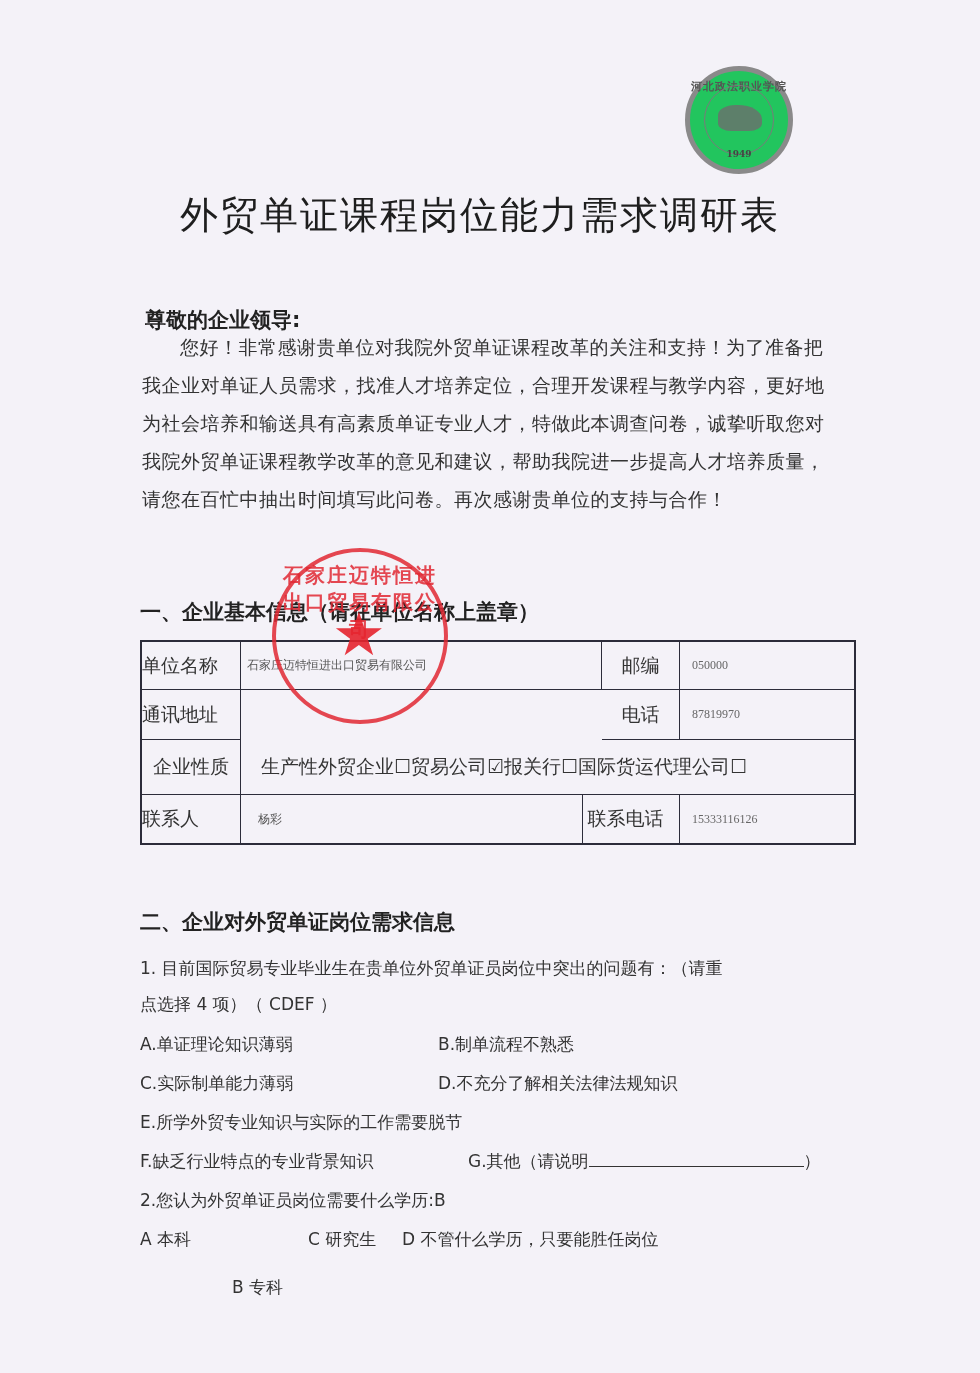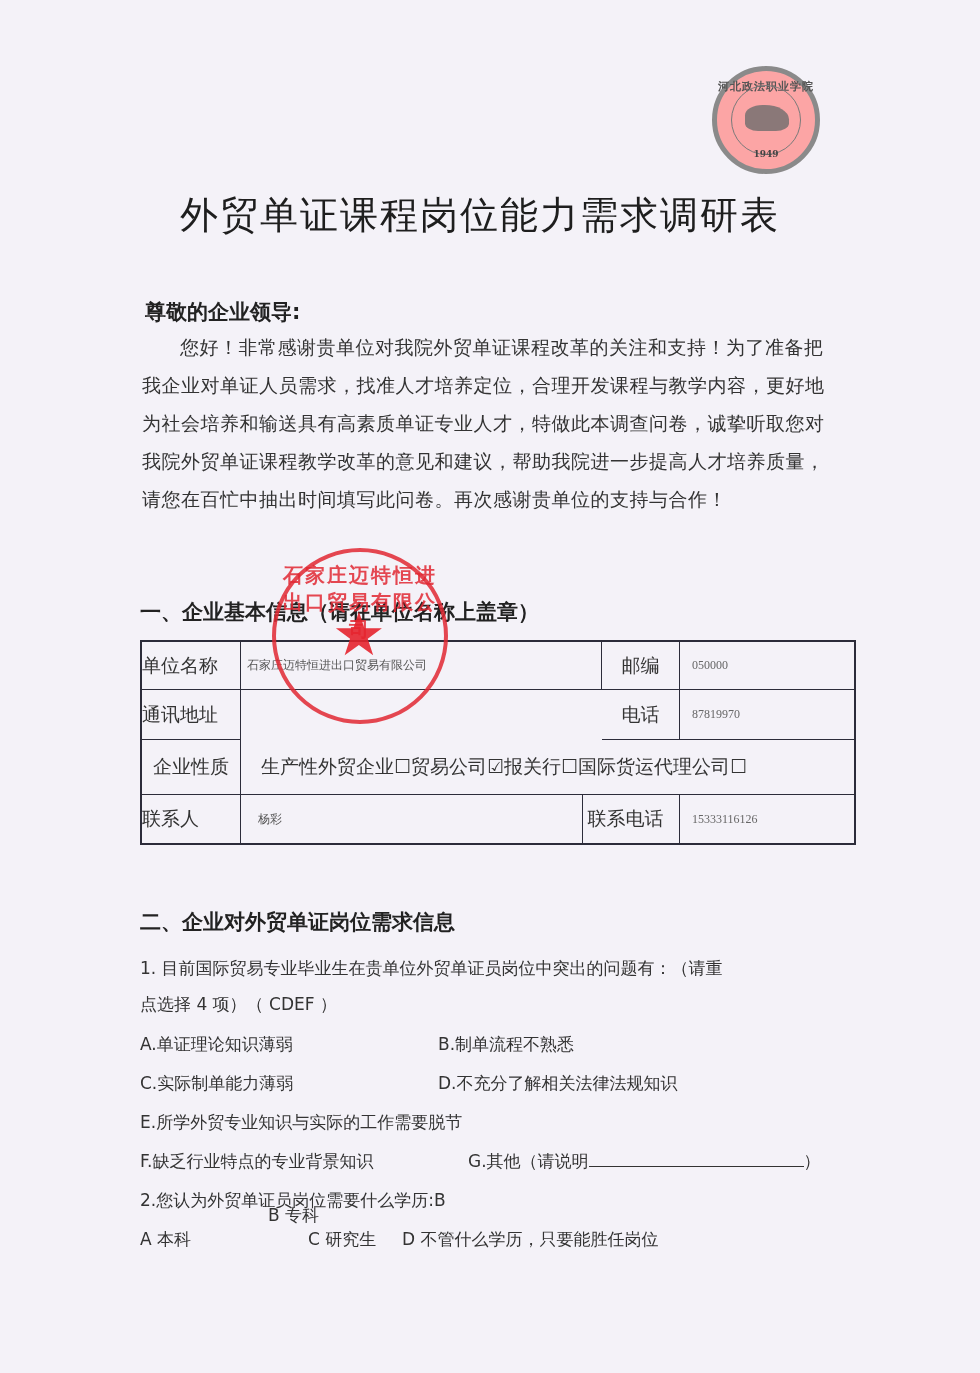--- a/index.html
+++ b/index.html
@@ -5,22 +5,21 @@
   html, body { margin:0; padding:0; }
   body {
     width:980px; height:1373px; position:relative; overflow:hidden;
     background:#f4f2f8;
     font-family:"DejaVu Serif","Liberation Serif",serif;
     color:#2a2a2a;
   }
   .seal-school {
     position:absolute; left:685px; top:66px; width:108px; height:108px;
     border-radius:50%; border:5px solid #8a8a8a; box-sizing:border-box;
-    background:#fca5a5;
-    margin-left:27px;
+    background:#22c55e;
   }
   .seal-school .inner {
     position:absolute; left:14px; top:14px; width:70px; height:70px;
     border-radius:50%; border:1.5px solid #7a7a7a; box-sizing:border-box;
   }
   .seal-school .ring-text {
     position:absolute; left:0; top:8px; width:98px; text-align:center;
     font-size:11px; font-weight:bold; color:#555; letter-spacing:1px;
   }
   .seal-school .lion {
@@ -30,21 +29,21 @@
   .seal-school .year {
     position:absolute; left:0; top:78px; width:98px; text-align:center;
     font-size:9px; font-weight:bold; color:#444;
   }
   .title {
     position:absolute; left:180px; top:190px; width:610px;
     font-size:38px; letter-spacing:2px; color:#1e1e1e;
     font-family:"DejaVu Sans","Liberation Sans",sans-serif;
   }
   .greeting {
-    position:absolute; left:145px; top:298px; font-size:21px; font-weight:bold;
+    position:absolute; left:145px; top:306px; font-size:21px; font-weight:bold;
     font-family:"DejaVu Sans","Liberation Sans",sans-serif; color:#222;
   }
   .intro { position:absolute; left:142px; top:328px; width:700px; }
   .intro .line {
     height:38px; line-height:38px; font-size:19px; white-space:nowrap;
     font-family:"DejaVu Sans","Liberation Sans",sans-serif; color:#333;
     letter-spacing:.5px;
   }
   .intro .line.first { padding-left:38px; }
   .section-h {
@@ -138,15 +137,15 @@
 <div class="q" style="top:1072px;">C.实际制单能力薄弱</div>
 <div class="q" style="top:1072px;left:438px;">D.不充分了解相关法律法规知识</div>
 <div class="q" style="top:1111px;">E.所学外贸专业知识与实际的工作需要脱节</div>
 <div class="q" style="top:1150px;">F.缺乏行业特点的专业背景知识</div>
 <div class="q" style="top:1150px;left:468px;">
   <span>G.其他（请说明</span><span class="blank"></span><span>）</span>
 </div>
 
 <div class="q" style="top:1189px;">2.您认为外贸单证员岗位需要什么学历:B</div>
 <div class="q" style="top:1228px;">A 本科</div>
-<div class="q" style="top:1204px;left:232px;margin-left:36px;">B 专科</div>
+<div class="q" style="top:1276px;left:232px;">B 专科</div>
 <div class="q" style="top:1228px;left:308px;">C 研究生</div>
 <div class="q" style="top:1228px;left:402px;">D 不管什么学历，只要能胜任岗位</div>
 
 </body></html>

